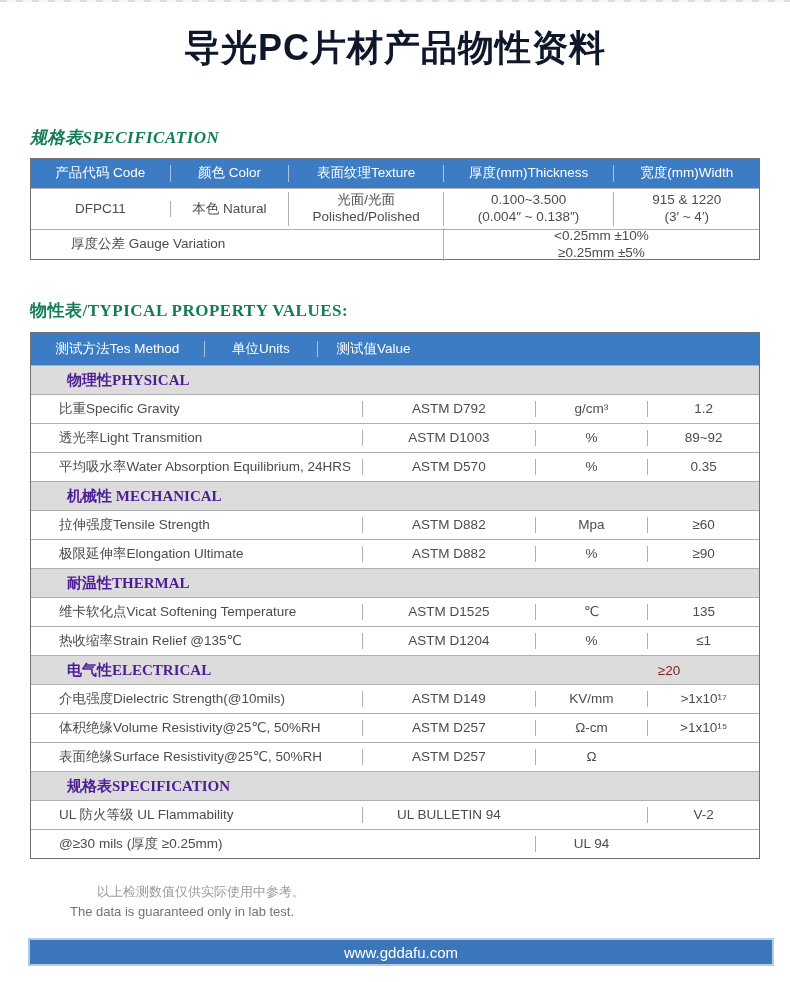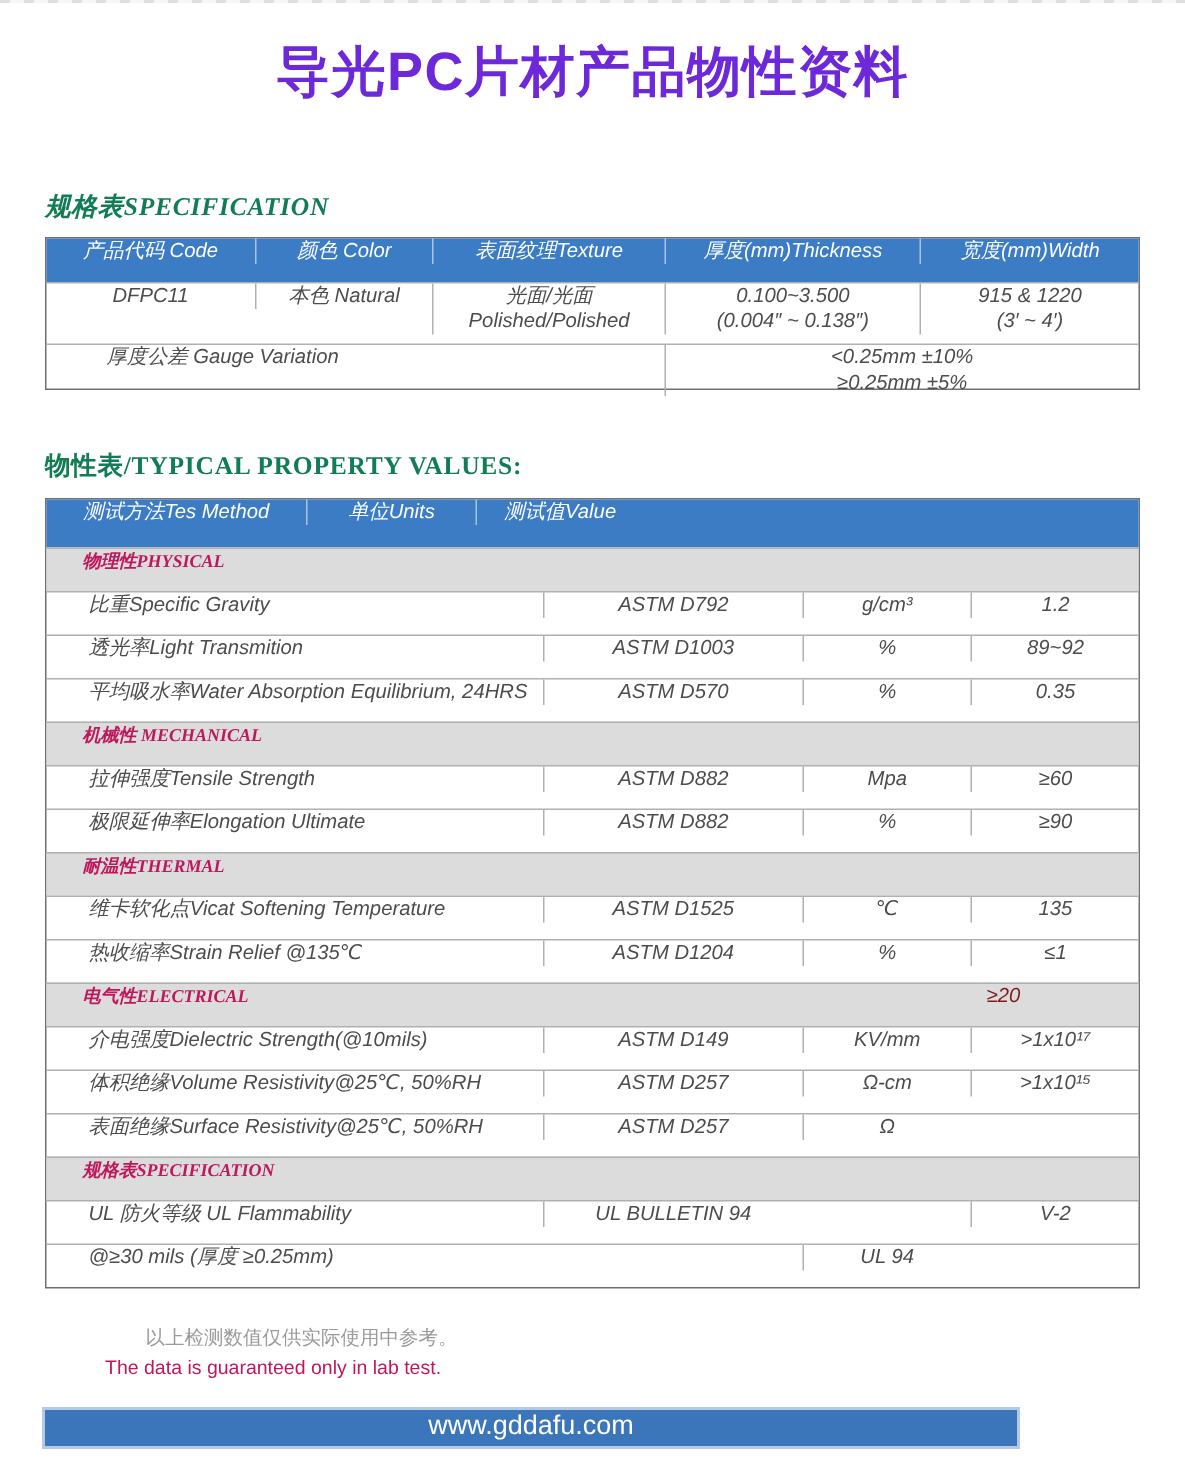--- a/index.html
+++ b/index.html
@@ -11,40 +11,40 @@
     color:#4c4c4c;
     overflow:hidden;
   }
   .top-strip{
     position:absolute;top:0;left:0;width:790px;height:2px;
     background:repeating-linear-gradient(90deg,#c4c4c4 0 7px,#efefef 7px 16px);
     opacity:.55;
   }
   .title{
     margin:0;position:absolute;top:24px;left:0;width:790px;
-    text-align:center;font-size:36px;font-weight:bold;color:#6d28d9;
+    text-align:center;font-size:36px;font-weight:bold;color:#0f172a;
     letter-spacing:1px;
   }
   .sec-heading{
     margin:0;position:absolute;left:30px;
     font-family:"Liberation Serif","DejaVu Serif",serif;
     font-weight:bold;font-size:17px;color:#127d55;letter-spacing:.5px;
   }
   .h-spec{top:126px;font-style:italic;}
   .h-prop{top:299px;}
 
   .table{
     position:absolute;left:30px;width:730px;
     border:1px solid #707070;box-sizing:border-box;
     background:#fff;
   }
   .spec-table{top:158px;}
   .prop-table{top:332px;}
 
-  .tr{display:flex;align-items:flex-start;border-top:1px solid #b0b0b0;font-style:italic;}
+  .tr{display:flex;align-items:center;border-top:1px solid #b0b0b0;}
   .tr:first-child{border-top:none;}
   .td{
     display:flex;align-items:center;justify-content:center;
     box-sizing:border-box;text-align:center;
     font-size:13.5px;line-height:1.25;
     border-left:1px solid #b0b0b0;
     flex-direction:column;
   }
   .td:first-child{border-left:none;}
 
@@ -70,41 +70,41 @@
 
   
   .pc1{width:332px;align-items:flex-start;padding-left:28px;text-align:left;}
   .pc2{width:173px;} .pc3{width:113px;} .pc4{width:112px;}
   .prop-table .thead{height:32px;}
   .prop-table .tr{min-height:28px;}
 
   .sec-row{background:#dcdcdc;}
   .sec-row .sec-name{
     display:flex;align-items:center;
-    width:582px;padding-left:24px;box-sizing:border-box;
+    width:582px;padding-left:36px;box-sizing:border-box;
     font-family:"Liberation Serif","DejaVu Serif",serif;
-    font-weight:bold;font-size:12px;color:#be185d;
+    font-weight:bold;font-size:15px;color:#4c1d95;
   }
   .sec-row .sec-val{
     display:flex;align-items:center;justify-content:center;
     width:112px;font-size:13.5px;color:#7f1d1d;
   }
 
   .notes{
     position:absolute;left:70px;top:882px;
     font-size:13px;line-height:20px;
   }
   .note-cn{color:#9a9a9a;margin-left:27px;}
-  .note-en{color:#be185d;}
+  .note-en{color:#737373;}
 
   .footer-bar{
-    position:absolute;left:28px;top:938px;width:652px;height:28px;
+    position:absolute;left:28px;top:938px;width:746px;height:28px;
     background:#3a76b9;border:2px solid #b3c9e4;box-sizing:border-box;
-    display:flex;justify-content:center;
-    color:#ffffff;font-size:18px;cursor:pointer;
+    display:flex;align-items:center;justify-content:center;
+    color:#ffffff;font-size:15px;cursor:pointer;
   }
 </style>
 </head>
 <body>
 
 <div class="page">
   <div class="top-strip"></div>
 
   <h1 class="title">导光PC片材产品物性资料</h1>
 

